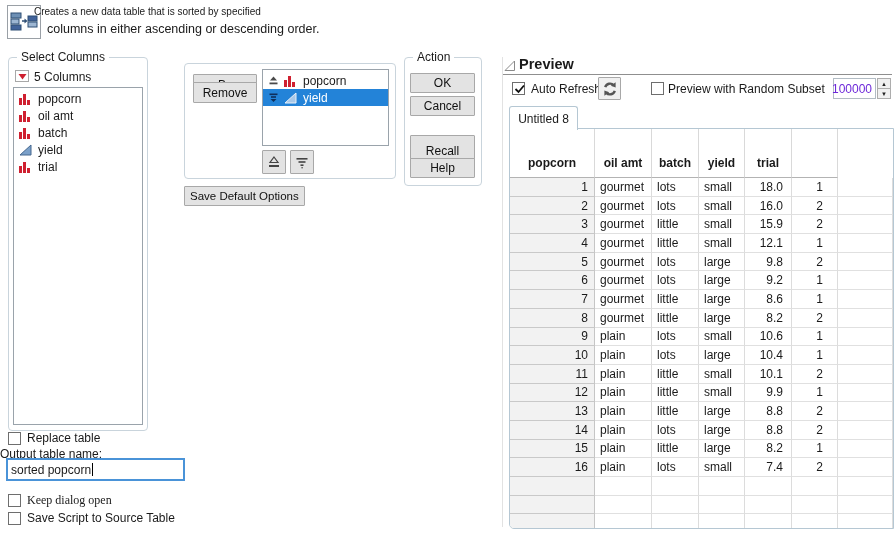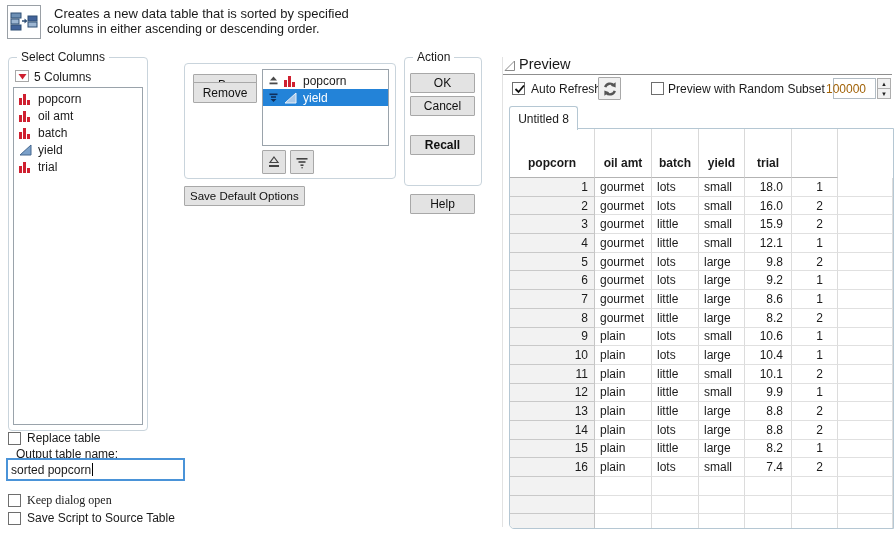--- a/index.html
+++ b/index.html
@@ -24,21 +24,21 @@
   .list-item.selected{background:#2383d8;color:#fff;}
   
   .redtri{display:inline-block;width:14px;height:12px;background:#fff;border:1px solid #a8a8a8;
           box-sizing:border-box;position:relative;}
   .redtri svg{position:absolute;left:1px;top:1px;}
   
   .txtinput{position:absolute;box-sizing:border-box;background:#fff;border:2px solid #4a93d8;
             font-size:12px;display:flex;align-items:center;padding-left:3px;}
   .caret{display:inline-block;width:1px;height:13px;background:#000;margin-left:1px;}
   .numinput{position:absolute;box-sizing:border-box;background:#fff;border:1px solid #b2bcc4;
-            color:#a16207;font-size:12px;display:flex;align-items:center;justify-content:flex-end;padding-right:9px;}
+            color:#6d28d9;font-size:12px;display:flex;align-items:center;justify-content:flex-end;padding-right:3px;}
   .spin{position:absolute;box-sizing:border-box;width:14px;background:#f0f0f0;border:1px solid #adadad;
         display:flex;align-items:center;justify-content:center;font-size:6px;color:#222;}
   
   #pv-panel{position:absolute;left:509px;top:128px;width:383px;height:399px;border:1px solid #b5c7d3;
             border-bottom-left-radius:5px;background:#fff;overflow:hidden;}
   .trow{display:grid;grid-template-columns:85px 57px 47px 46px 47px 46px 1fr;height:18.7px;}
   #pv-header{display:grid;grid-template-columns:85px 57px 47px 46px 47px 46px 1fr;height:49px;}
   .hcell{border-right:1px solid #d9d9d9;border-bottom:1px solid #b3b3b3;display:flex;align-items:flex-end;
          justify-content:center;font-weight:bold;padding-bottom:7px;background:#fff;}
   .hcorner{position:relative;background:#f5f5f5;border-right:1px solid #c6c6c6;border-bottom:1px solid #b3b3b3;}
@@ -64,21 +64,21 @@
     <svg width="28" height="24" viewBox="0 0 28 24">
       <rect x="1" y="3" width="10" height="5" fill="#6d8fb4" stroke="#2f4f74"></rect>
       <rect x="1" y="9" width="8" height="5" fill="#9db6d2" stroke="#2f4f74"></rect>
       <rect x="1" y="15" width="10" height="5" fill="#42639a" stroke="#2f4f74"></rect>
       <path d="M12 11 h3" stroke="#2f4f74" stroke-width="1.5"></path>
       <path d="M14.5 8.5 l3 2.5 l-3 2.5 z" fill="#2f4f74"></path>
       <rect x="18" y="6" width="9" height="5" fill="#42639a" stroke="#2f4f74"></rect>
       <rect x="18" y="12" width="9" height="5" fill="#9db6d2" stroke="#2f4f74"></rect>
     </svg>
   </div>
-  <div class="lbl" style="left:54px;top:6px;font-size:13px;">Creates a new data table that is sorted by specified</div>
+  <div class="lbl" style="left:34px;top:6px;font-size:10px;">Creates a new data table that is sorted by specified</div>
   <div class="lbl" style="left:47px;top:22px;font-size:12.5px;">columns in either ascending or descending order.</div>
 
   <div class="fieldset" style="left:8px;top:57px;width:140px;height:374px;">
     <span class="legend">Select Columns</span>
     <span class="redtri" style="position:absolute;left:6px;top:12px;">
       <svg width="11" height="9" viewBox="0 0 11 9">
           <polygon points="1.5,2 9.5,2 5.5,7.5" fill="#cf2030"></polygon>
         </svg>
     </span>
     <span class="lbl" style="left:25px;top:12px;">5 Columns</span>
@@ -184,42 +184,42 @@
         <rect x="6.5" y="11" width="1.2" height="1.4" fill="#444"></rect>
       </svg>
   </div>
   <div class="btn" style="left:184px;top:186px;height:20px;padding:0 5px;font-size:11.5px;width:auto;">Save Default Options</div>
 
   <div class="fieldset" style="left:404px;top:57px;width:78px;height:129px;">
     <span class="legend">Action</span>
   </div>
   <div class="btn" style="left:410px;top:73px;width:65px;height:20px;">OK</div>
   <div class="btn" style="left:410px;top:96px;width:65px;height:20px;">Cancel</div>
-  <div class="btn" style="left:410px;top:135px;width:65px;height:20px;font-weight:bold;">Recall</div>
-  <div class="btn" style="left:410px;top:158px;width:65px;height:20px;margin-top:36px;">Help</div>
+  <div class="btn" style="left:410px;top:135px;width:65px;height:32px;">Recall</div>
+  <div class="btn" style="left:410px;top:158px;width:65px;height:20px;">Help</div>
 
   <div class="cb" style="left:8px;top:432px;"></div>
   <div class="cblabel" style="left:27px;top:431px;">Replace table</div>
-  <div class="lbl" style="left:16px;top:447px;text-align:right;">Output table name:</div>
+  <div class="lbl" style="left:0;top:447px;text-align:right;">Output table name:</div>
   <div class="txtinput" style="left:6px;top:458px;width:179px;height:23px;">
     <span>sorted popcorn</span>
       <span class="caret"></span>
   </div>
   <div class="cb" style="left:8px;top:494px;"></div>
   <div class="cblabel" style="left:27px;top:493px;font-family:Liberation Serif, serif;">Keep dialog open</div>
   <div class="cb" style="left:8px;top:512px;"></div>
   <div class="cblabel" style="left:27px;top:511px;">Save Script to Source Table</div>
 
   <div class="vline" style="left:502px;top:57px;height:470px;"></div>
   <div class="abs" style="left:504px;top:60px;">
     <svg width="12" height="12" viewBox="0 0 12 12">
         <polygon points="1,10.5 10.5,10.5 10.5,1" fill="#fff" stroke="#8a8a8a"></polygon>
       </svg>
   </div>
-  <div class="lbl" style="left:519px;top:56px;font-size:14.5px;font-weight:normal;">Preview</div>
+  <div class="lbl" style="left:519px;top:56px;font-size:14.5px;font-weight:bold;">Preview</div>
   <div class="hline" style="left:503px;top:74px;width:389px;"></div>
 
   <div class="cb" style="left:512px;top:82px;">
     <svg width="14" height="14" viewBox="0 0 14 14">
         <polyline points="2.5,7 5.5,10 11,3.5" fill="none" stroke="#111" stroke-width="1.8"></polyline>
       </svg>
   </div>
   <div class="cblabel" style="left:531px;top:82px;">Auto Refresh</div>
   <div class="btn" style="left:598px;top:77px;width:23px;height:23px;background:#f0f0f0;">
     <svg width="16" height="16" viewBox="0 0 16 16">

